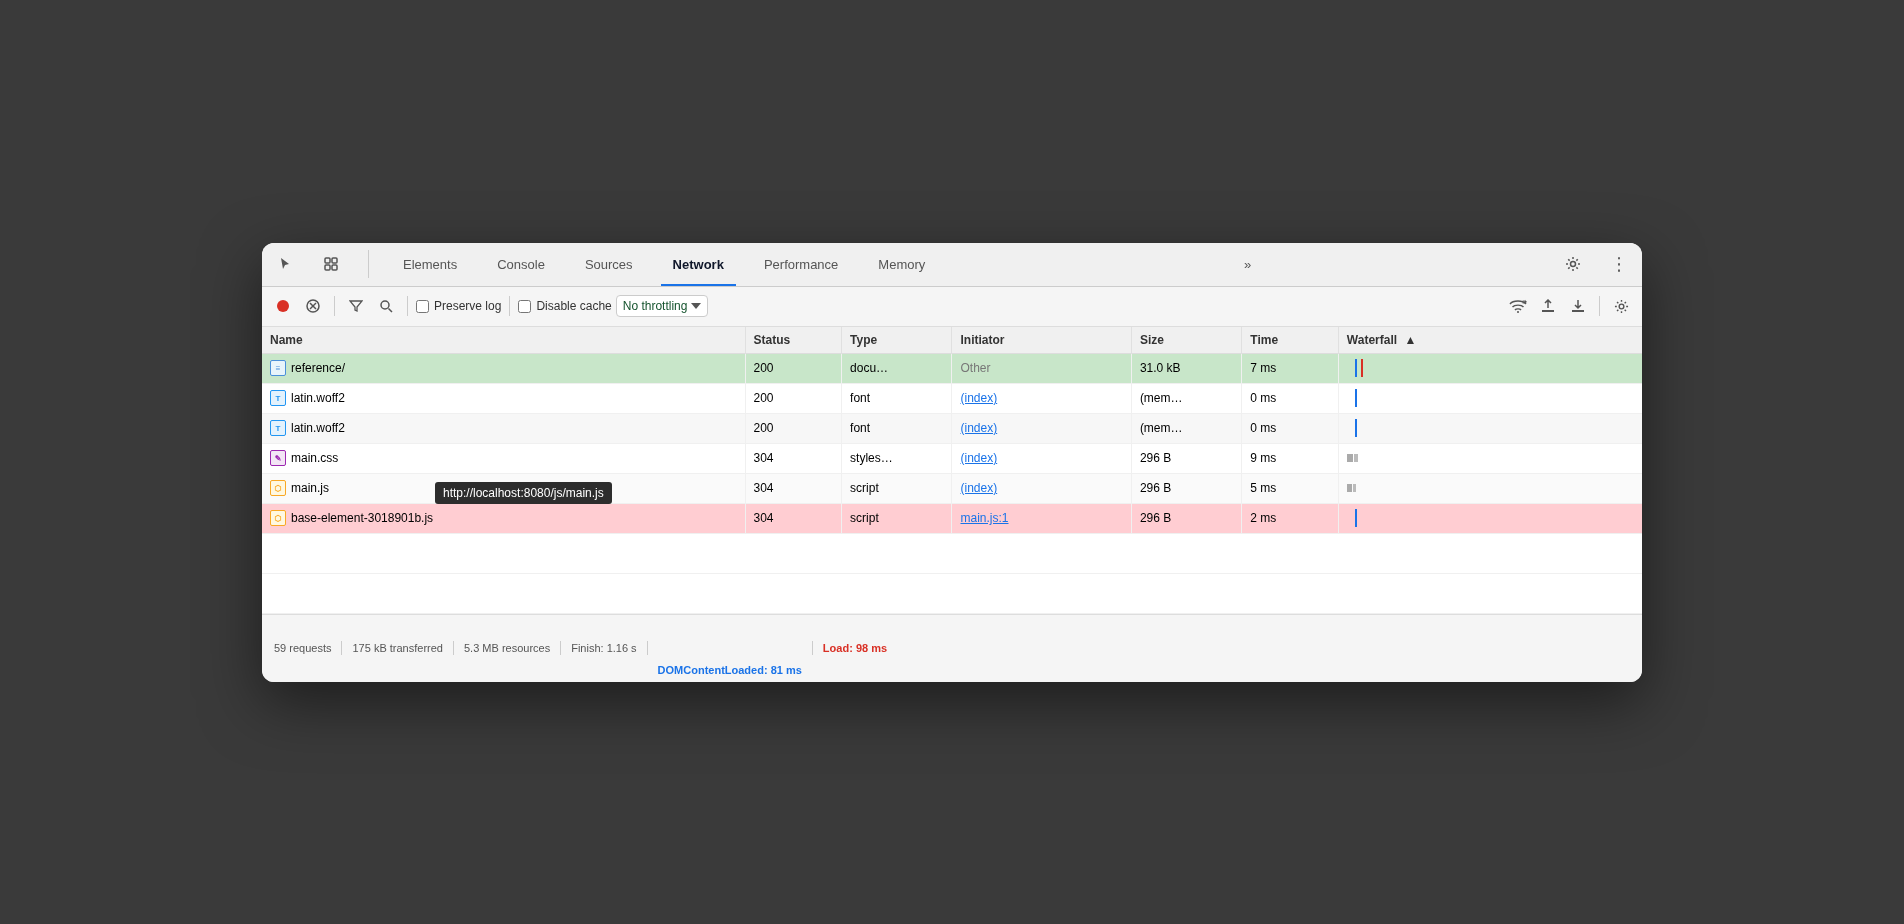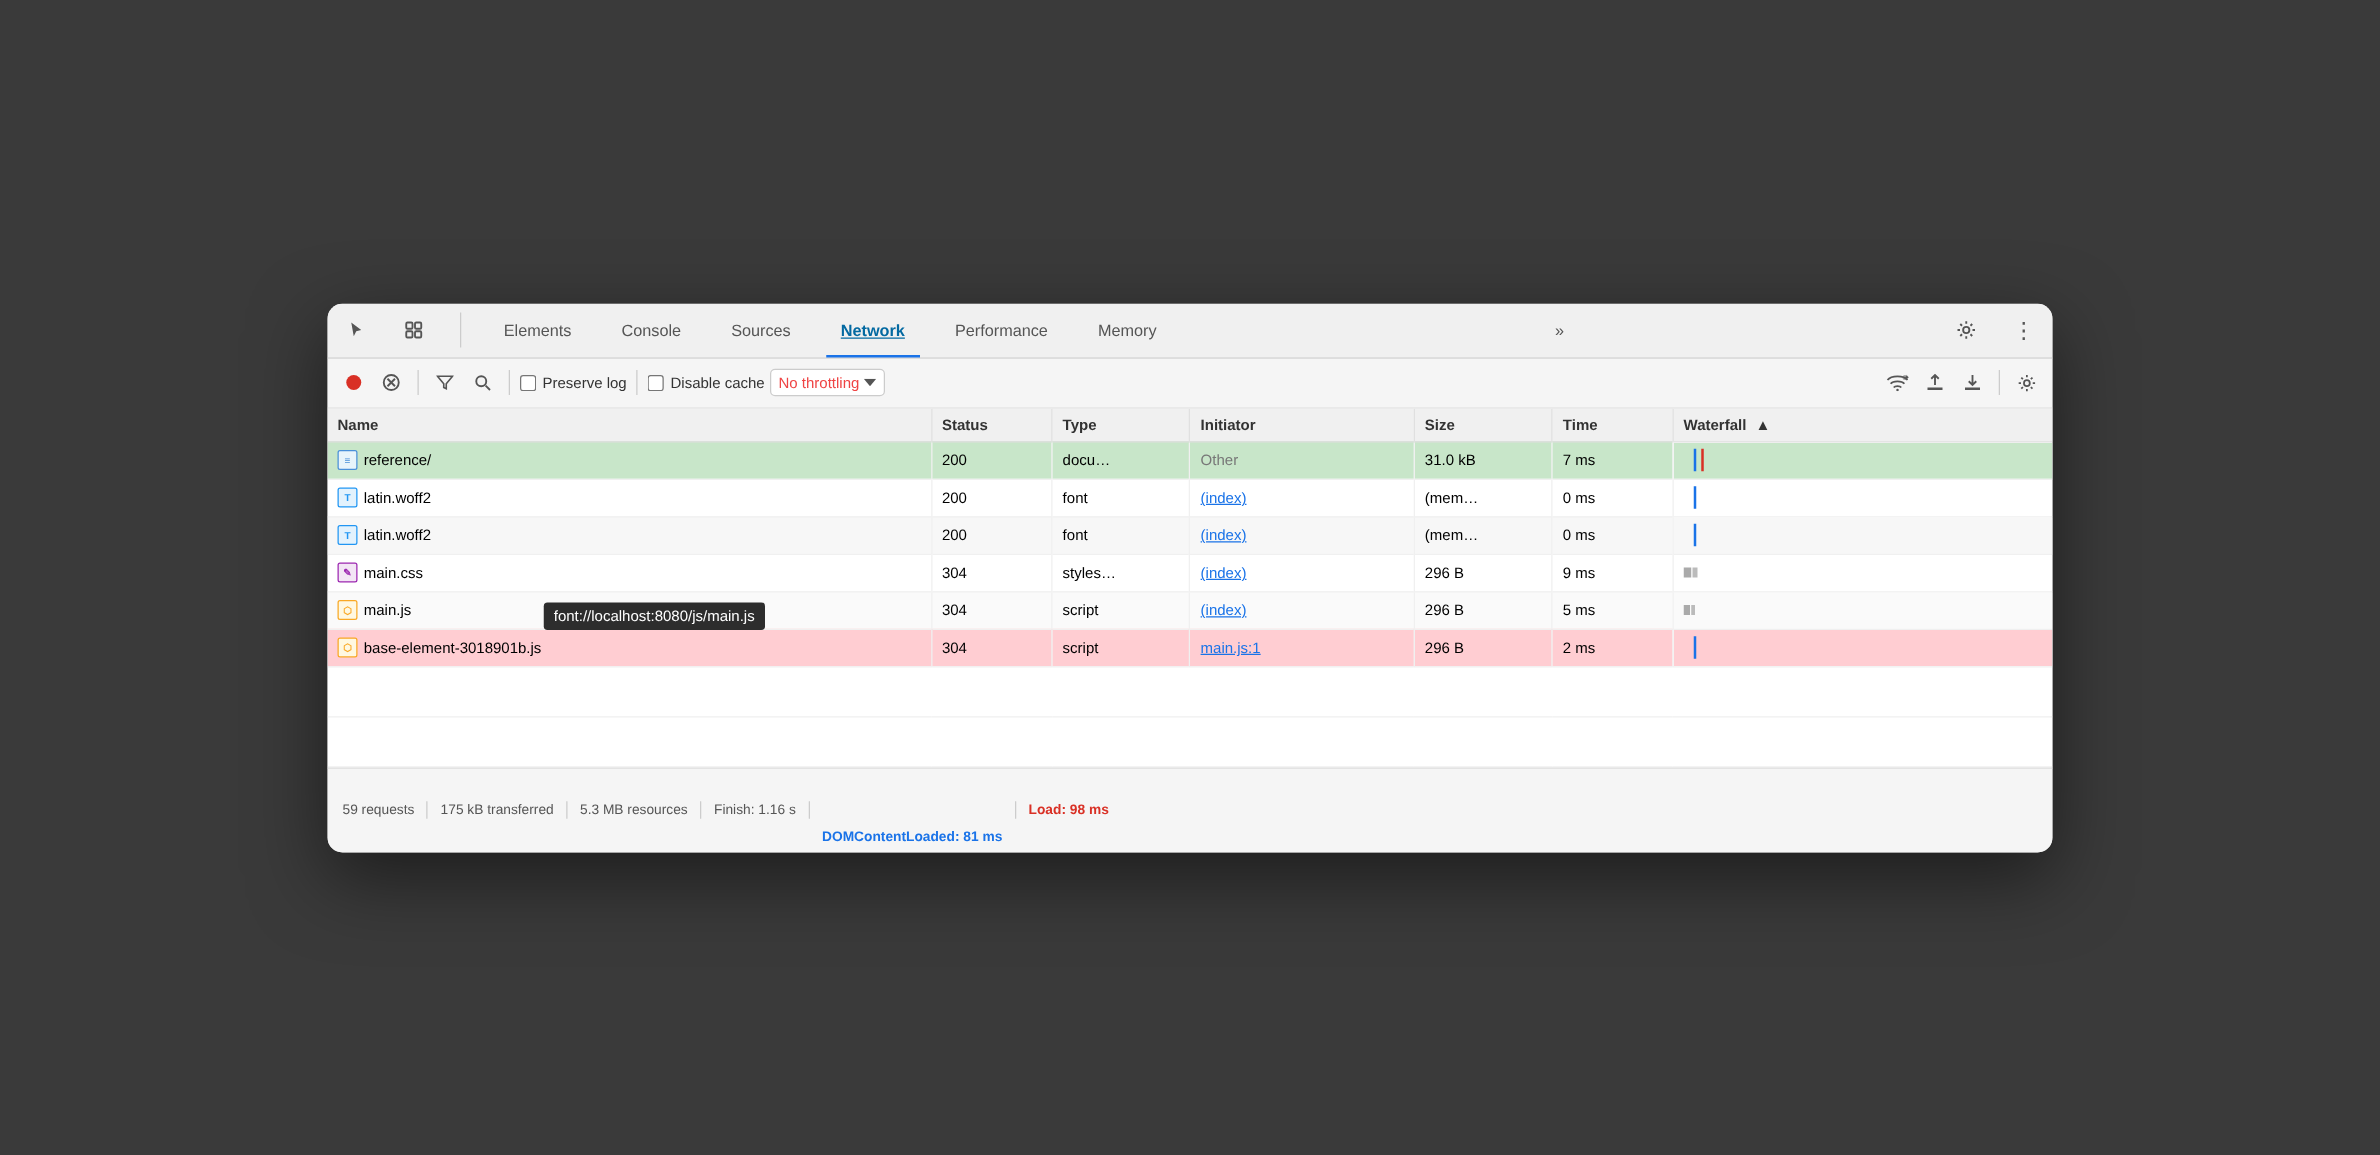--- a/index.html
+++ b/index.html
@@ -67,23 +67,22 @@
       height: 44px;
       background: none;
       border: none;
       cursor: pointer;
       font-size: 13px;
       color: #555;
       font-family: inherit;
       position: relative;
     }
     .tab-btn.active {
-      color: #0369a1;
+      color: #0f172a;
       font-weight: 600;
-      text-decoration: underline;
     }
     .tab-btn.active::after {
       content: '';
       position: absolute;
       bottom: 0;
       left: 0;
       right: 0;
       height: 2px;
       background: #1a73e8;
     }
@@ -143,21 +142,21 @@
       white-space: nowrap;
     }
     .checkbox-label input {
       cursor: pointer;
     }
     .throttle-select {
       display: flex;
       align-items: center;
       gap: 4px;
       font-size: 12px;
-      color: #ef4444;
+      color: #14532d;
       cursor: pointer;
       padding: 3px 6px;
       border: 1px solid #ccc;
       border-radius: 4px;
       background: #fff;
     }
     .net-toolbar-right {
       margin-left: auto;
       display: flex;
       align-items: center;
@@ -502,21 +501,21 @@
               <div style="width:4px;height:8px;background:#bbb"></div>
             </div>
           </td>
         </tr>
 
         <tr style="background:#fafafa">
           <td>
             <div class="name-cell name-col-wrap">
               <span class="file-icon icon-js">⬡</span>
               <span>main.js</span>
-              <div class="tooltip-box">font://localhost:8080/js/main.js</div>
+              <div class="tooltip-box">http://localhost:8080/js/main.js</div>
             </div>
           </td>
           <td>304</td>
           <td>script</td>
           <td><span class="link-text">(index)</span></td>
           <td>296 B</td>
           <td>5 ms</td>
           <td class="waterfall-cell">
             <div class="waterfall-bars">
               <div style="width:5px;height:8px;background:#aaa;margin-right:1px"></div>

